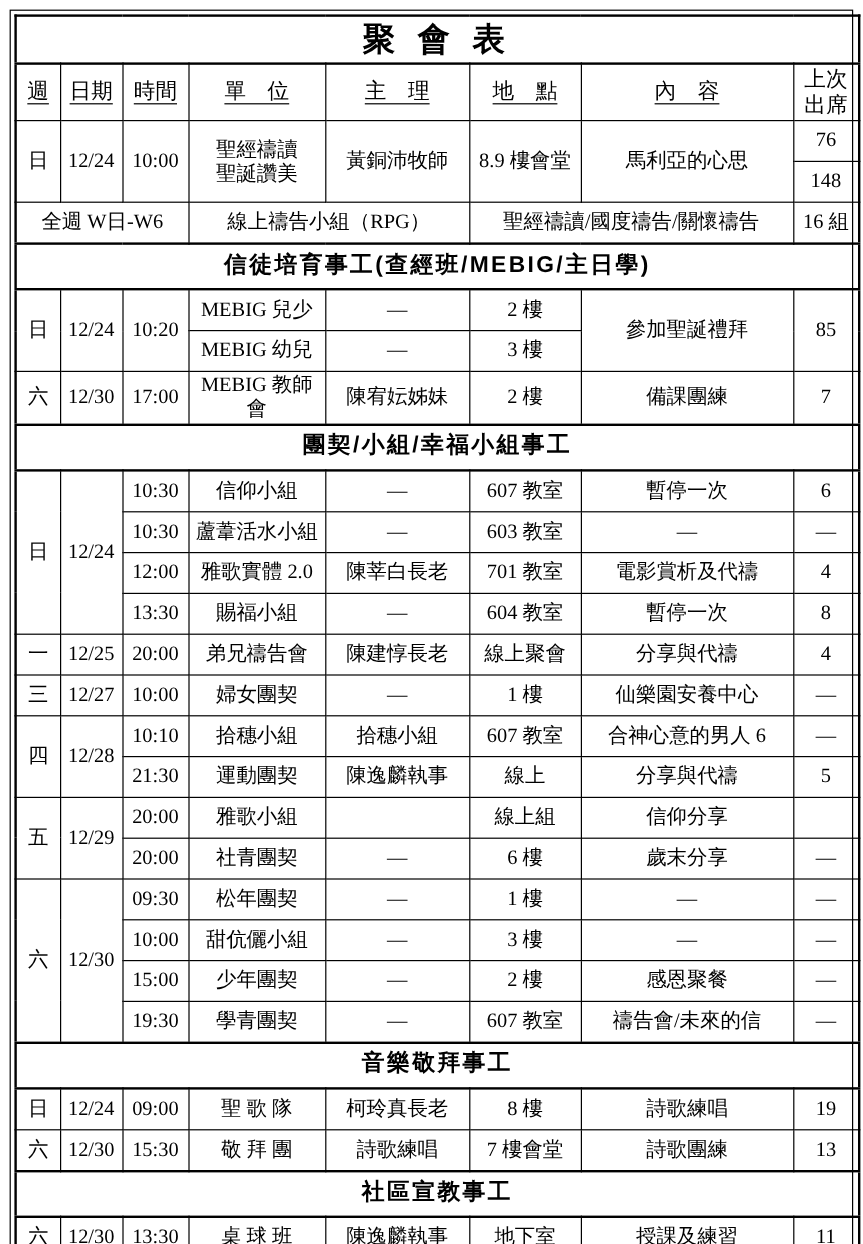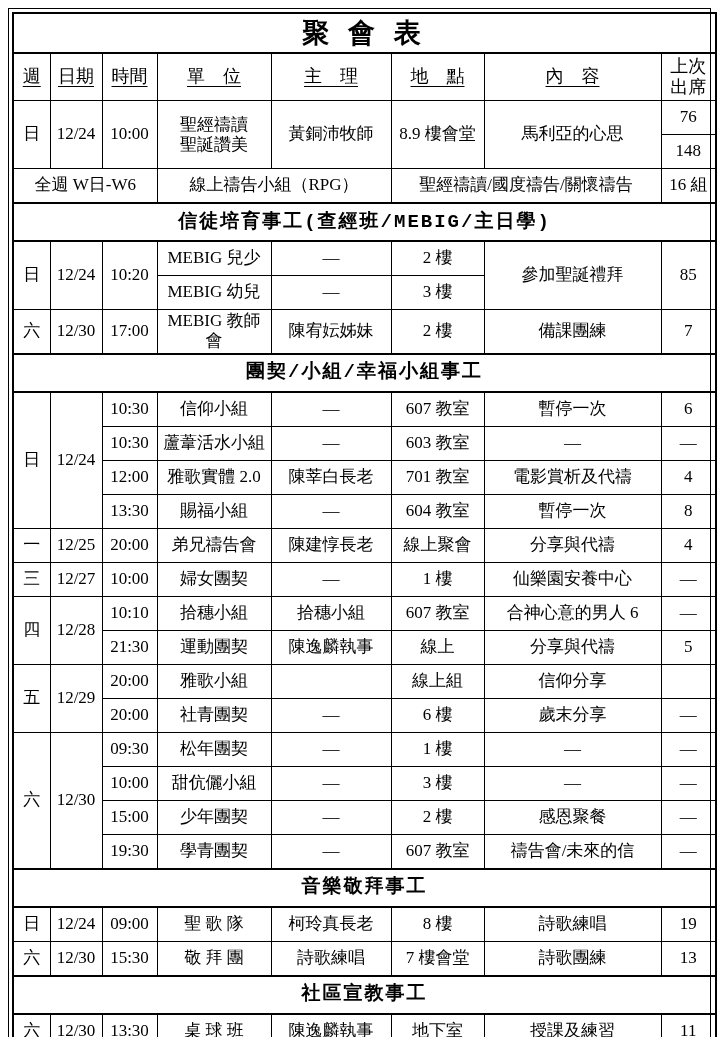--- a/index.html
+++ b/index.html
@@ -44,21 +44,21 @@
     text-underline-offset:4px;
   }
   td.attend-head{
     font-size:12.5px;
     line-height:1.2;
   }
   tr.section-row td{
     border-top:2px solid #000;
     border-bottom:2px solid #000;
     height:34px;
-    font-family:Liberation Mono, monospace;
+    font-family:Liberation Sans, sans-serif;
     font-weight:bold;
     font-size:19px;
     letter-spacing:2px;
   }
   .two-line span{display:block;line-height:1.15;}
 </style>
 </head>
 <body>
 
 <div class="sheet">

